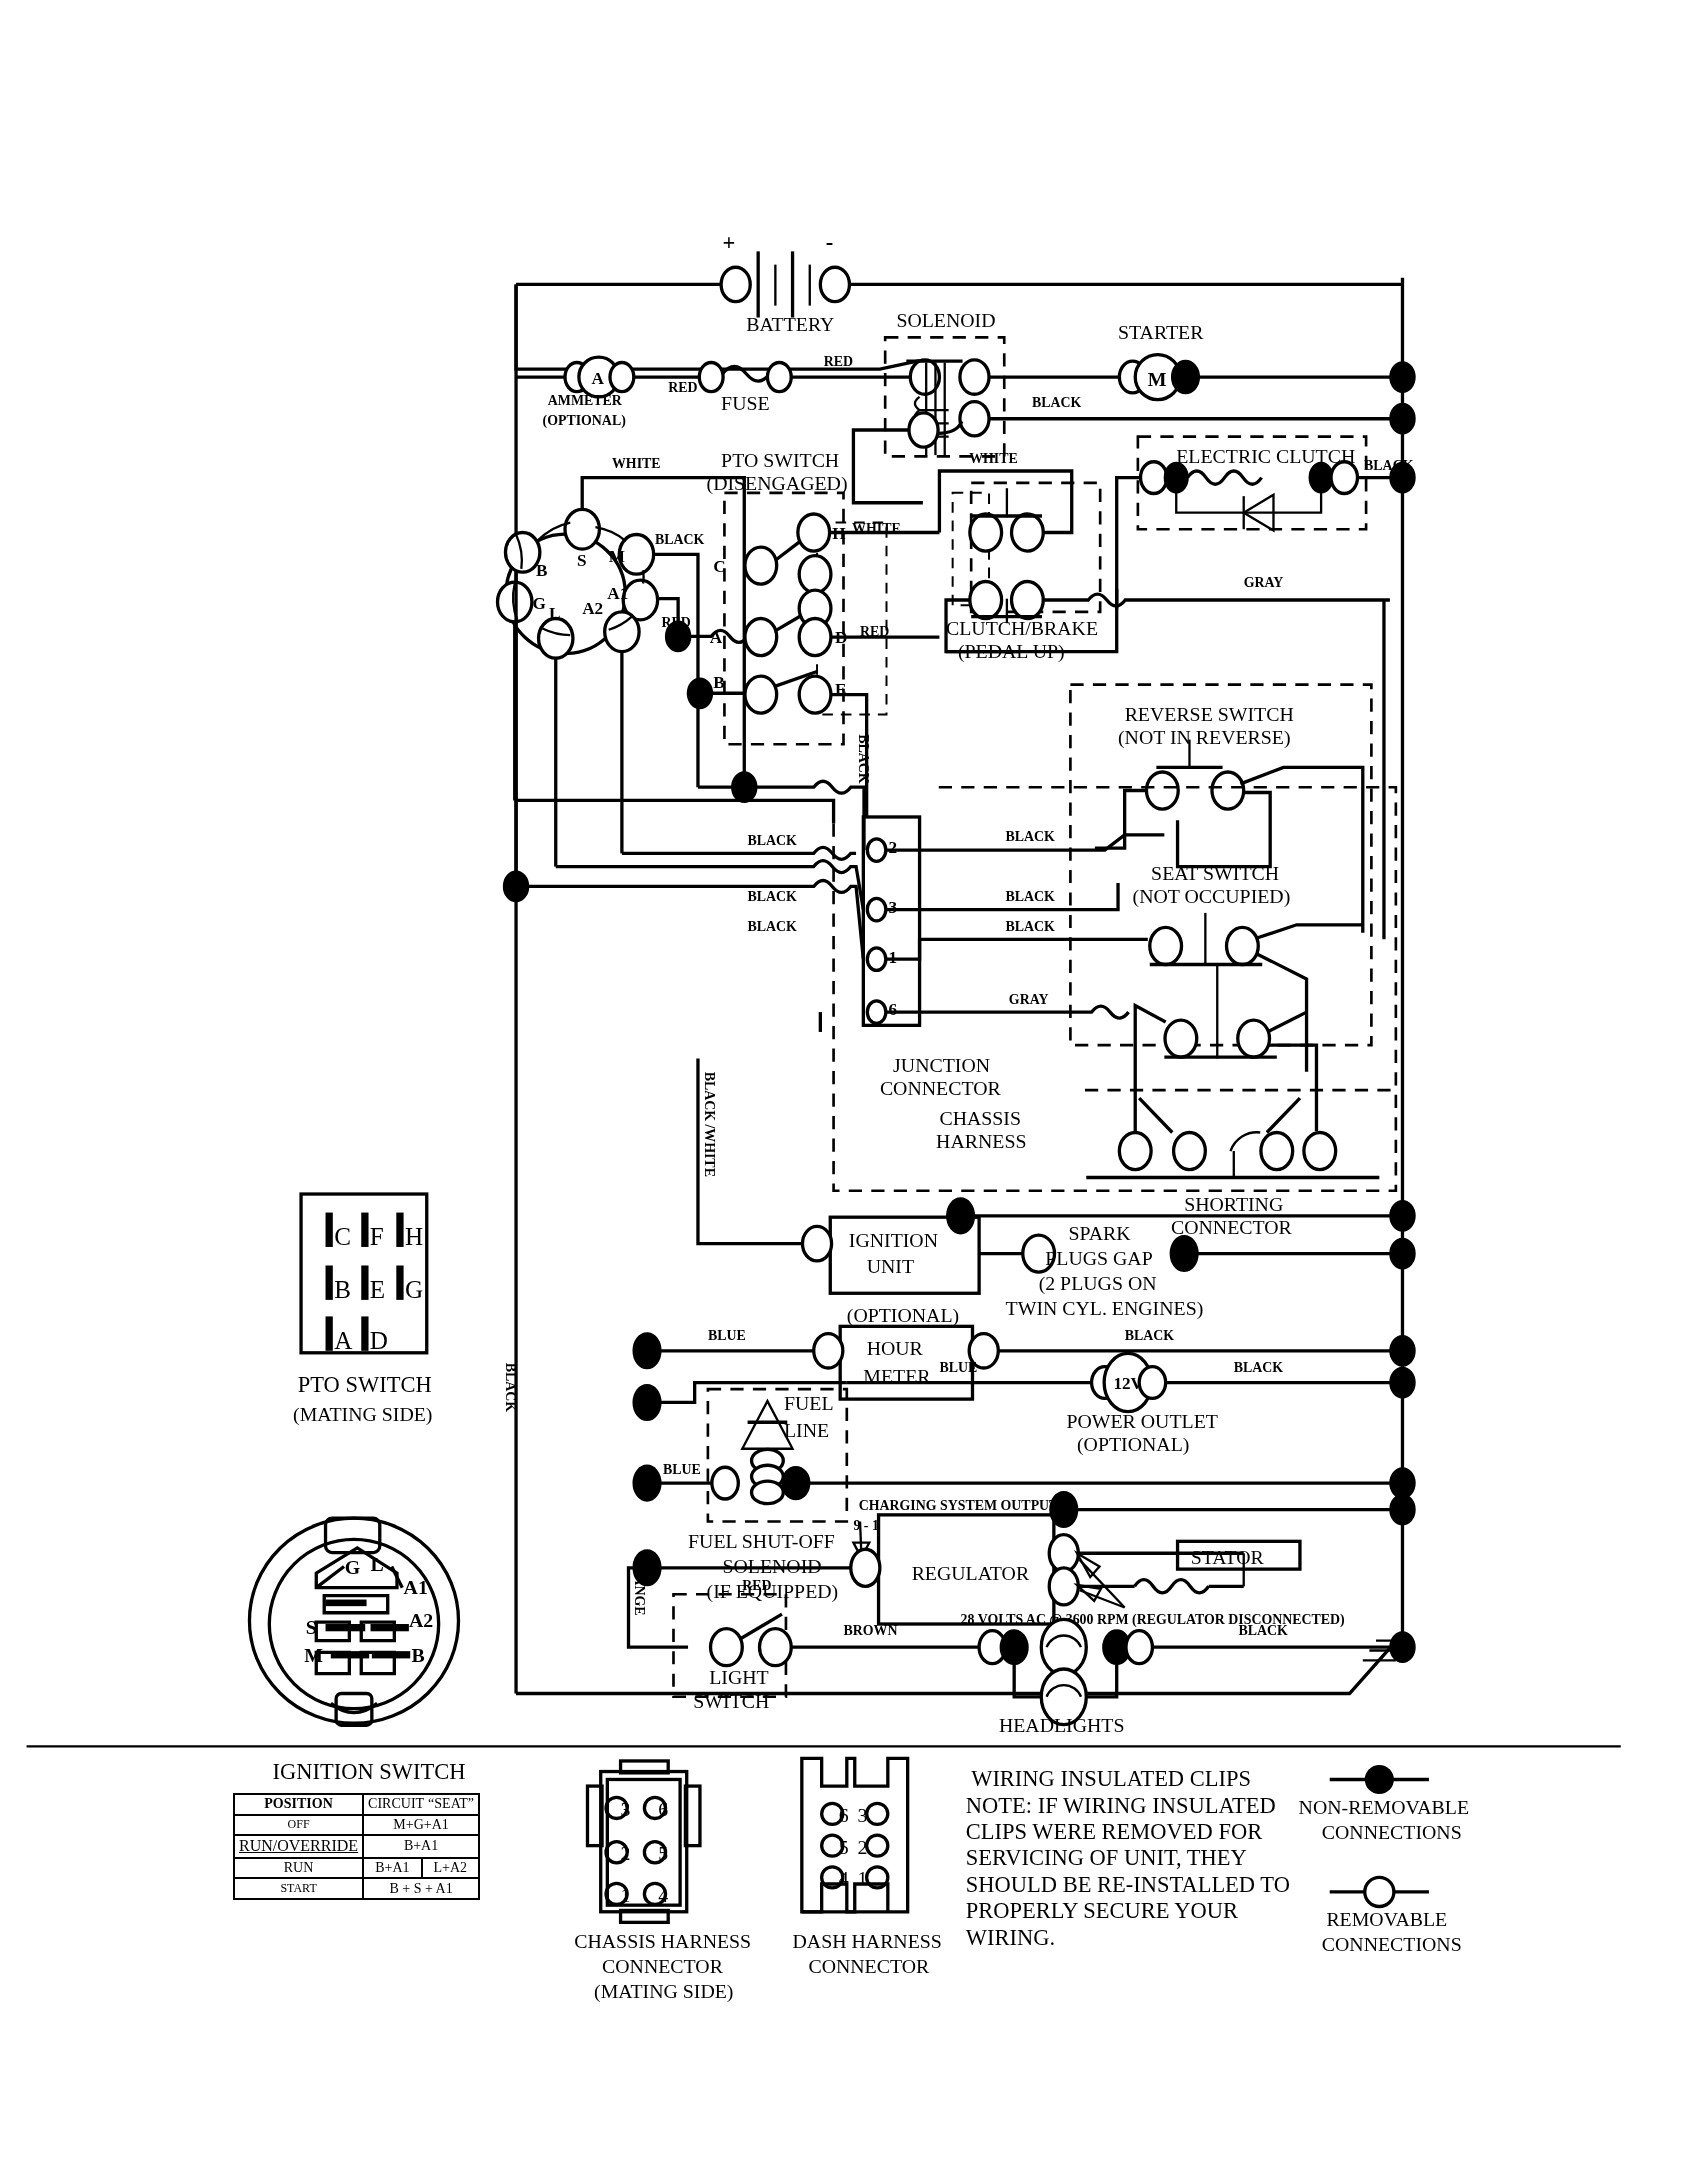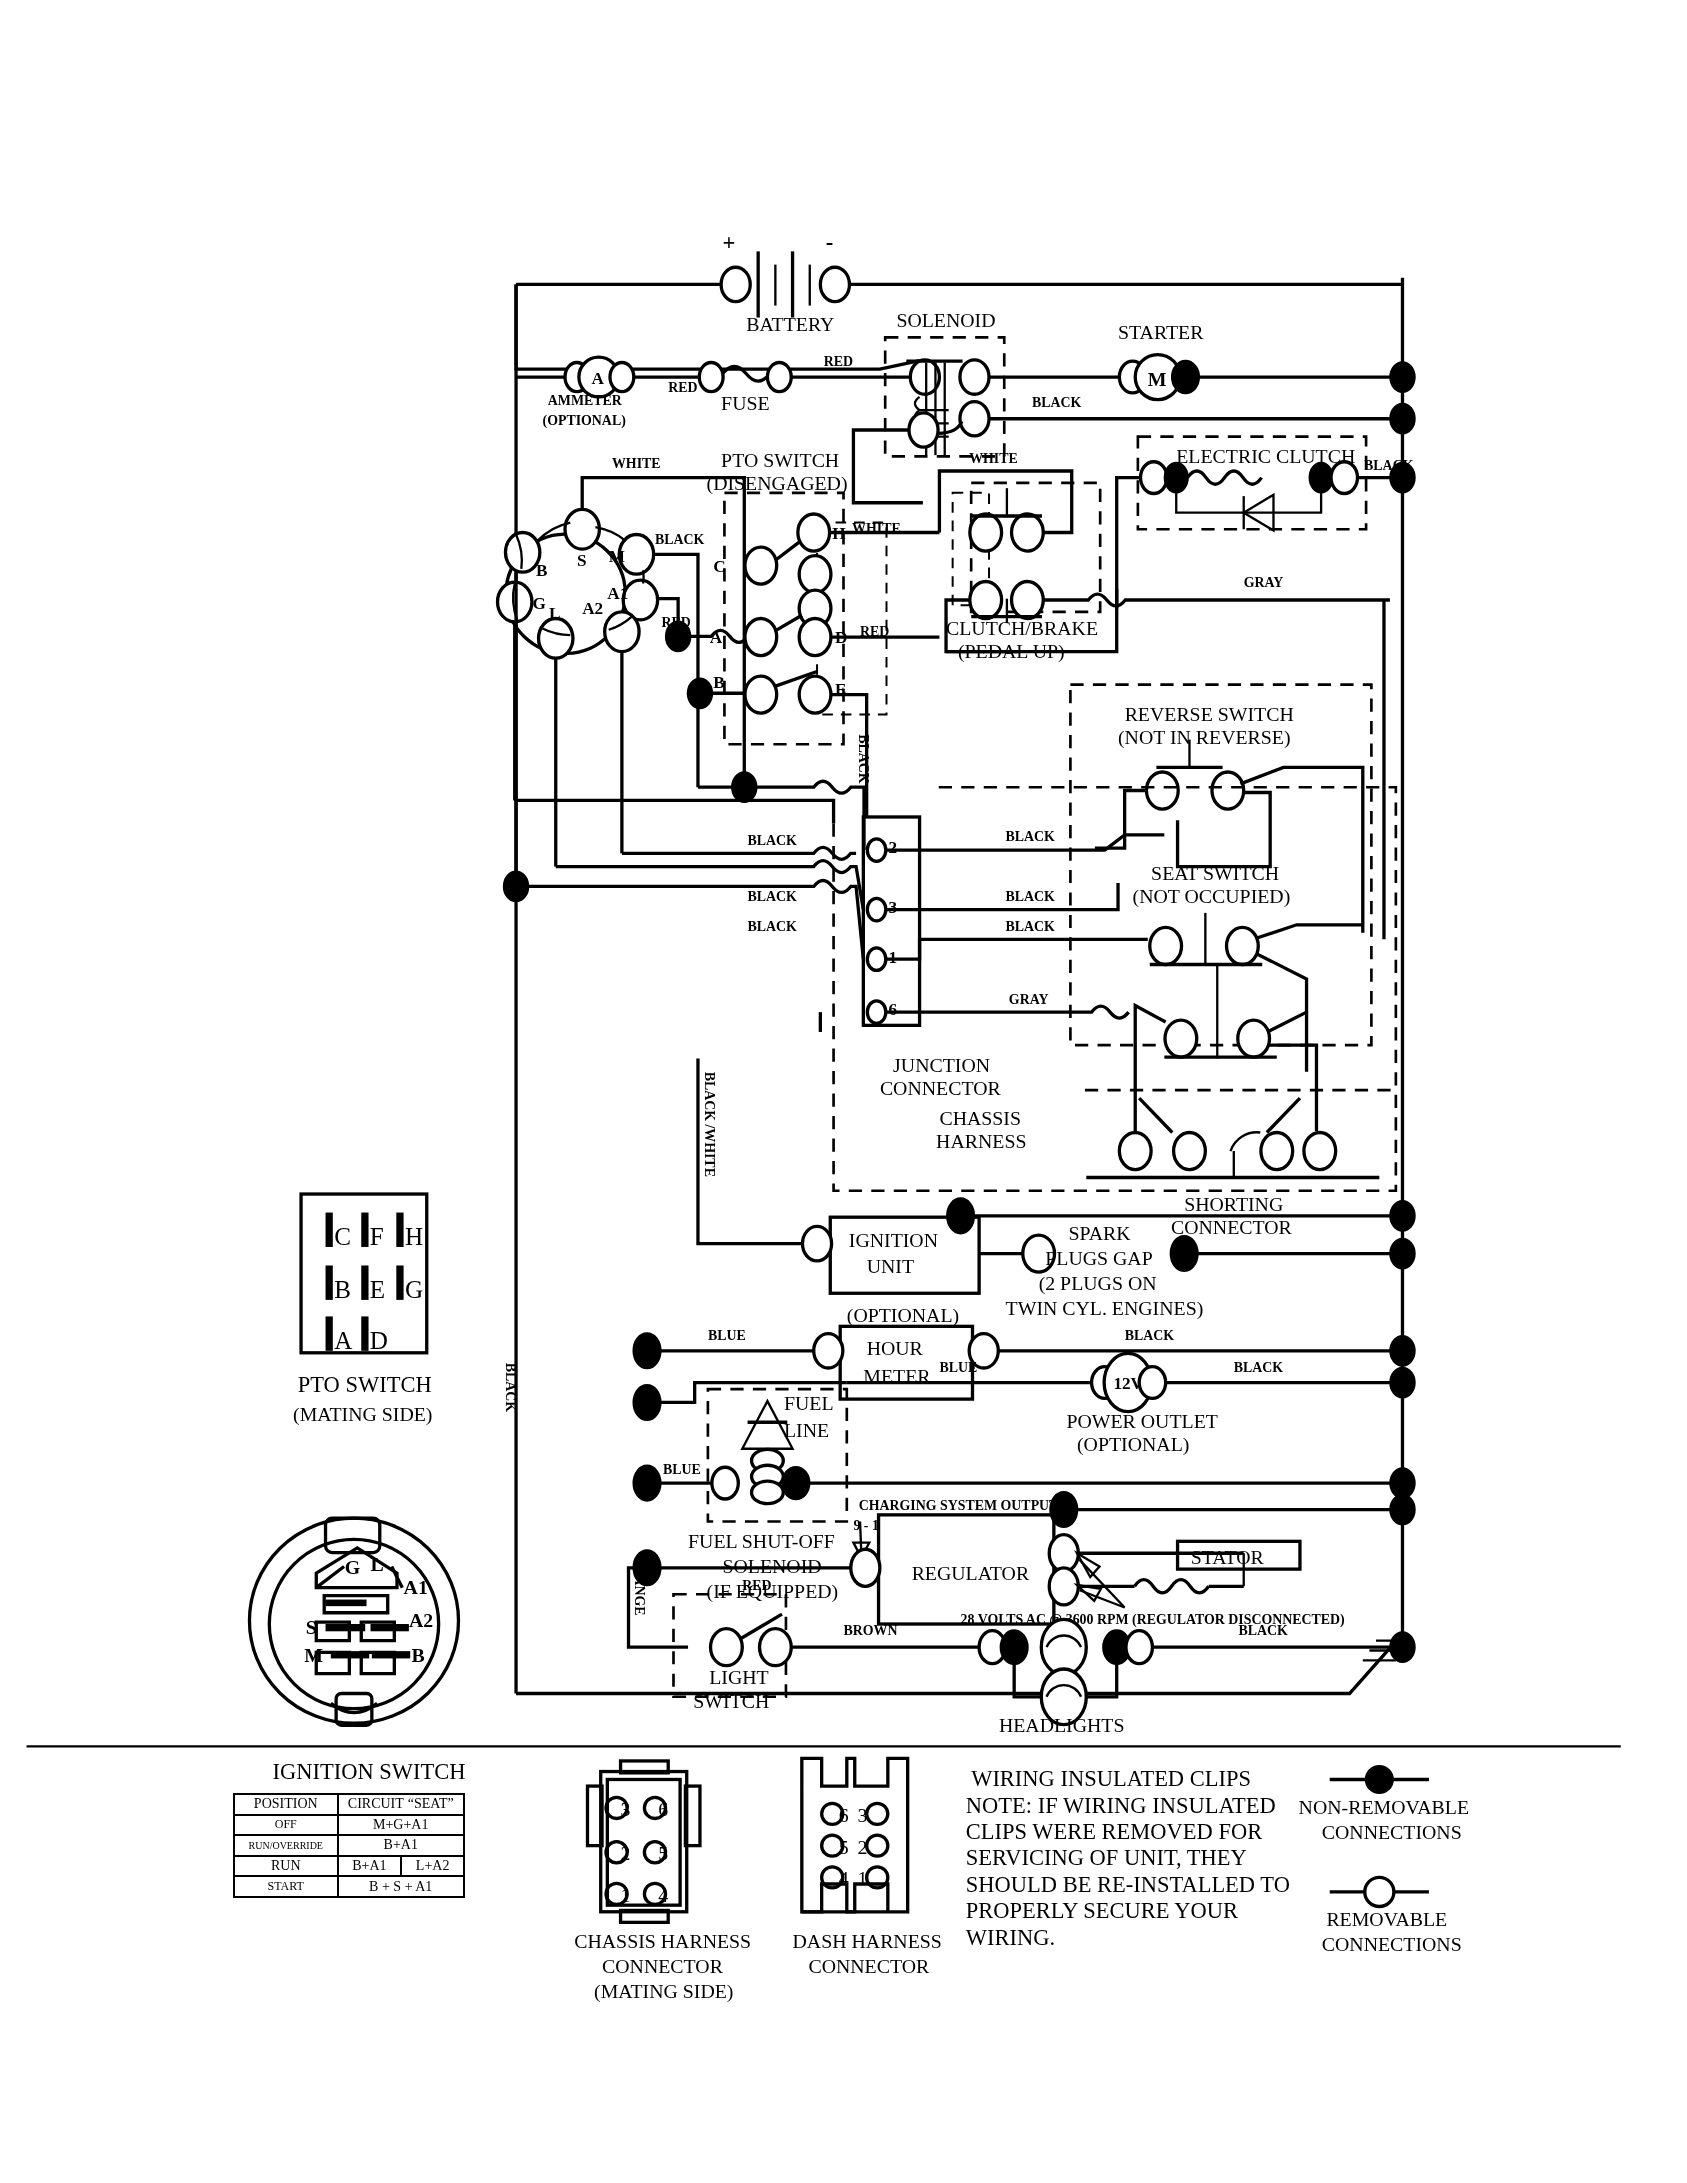--- a/index.html
+++ b/index.html
@@ -528,29 +528,29 @@
   <path class="wire" d="M2010 2860 L2160 2860"></path>
   <circle class="term" cx="2085" cy="2860" r="22"></circle>
   <text class="lbl-md" x="2005" y="2912">REMOVABLE</text>
   <text class="lbl-md" x="1998" y="2950">CONNECTIONS</text>
 
 </svg>
 
 <table class="tbl" id="ign-table" style="left:233px; top:1793px; width:232px; font-size:14px;">
   <tbody id="ign-tbody">
         <tr>
-          <td style="width: 45%;">POSITION</td>
+          <td style="width: 45%; font-weight: bold;">POSITION</td>
           <td colspan="2"><span style="margin-right:4px">CIRCUIT</span><span>“SEAT”</span></td>
         </tr>
         <tr>
           <td style="font-size: 12px; margin-left: 29px;">OFF</td>
           <td colspan="2">M+G+A1</td>
         </tr>
         <tr>
-          <td style="font-size: 10px;">RUN/OVERRIDE</td>
+          <td style="font-size: 16px; text-decoration: underline;">RUN/OVERRIDE</td>
           <td colspan="2">B+A1</td>
         </tr>
         <tr>
           <td style="font-size: 14px; border-radius: 9px;">RUN</td>
           <td>B+A1</td>
           <td>L+A2</td>
         </tr>
         <tr>
           <td style="font-size: 12px;">START</td>
           <td colspan="2">B + S + A1</td>

